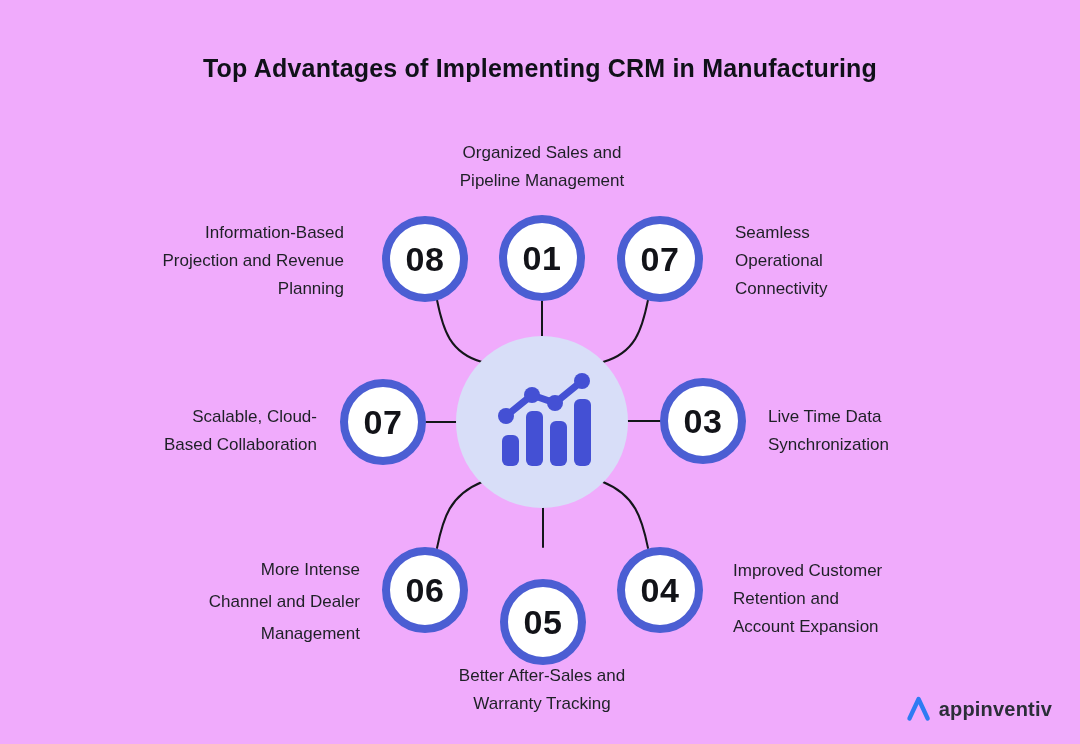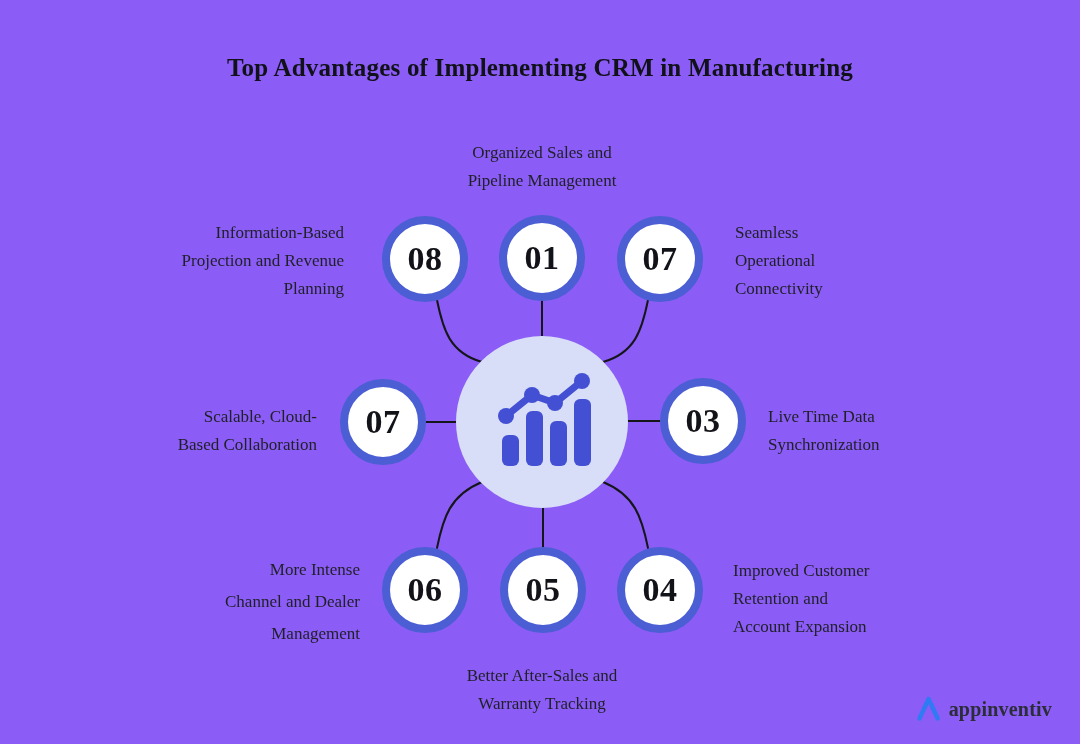--- a/index.html
+++ b/index.html
@@ -3,23 +3,22 @@
 <meta charset="utf-8">
 <style>
   html,body{margin:0;padding:0;}
   body{
     font-family:"Liberation Sans","DejaVu Sans",sans-serif;
     background:#eceef7;
   }
   .canvas{
     position:relative;
     width:1080px;height:744px;
-    background:#8b5cf6;
+    background:#f0abfc;
     overflow:hidden;
-    font-family:Liberation Serif, serif;
   }
   .title{
     position:absolute;
     left:0;right:0;top:54px;
     text-align:center;
     font-size:25px;
     font-weight:bold;
     color:#101119;
     letter-spacing:0.2px;
   }
@@ -45,21 +44,21 @@
     display:flex;align-items:center;justify-content:center;
     font-size:34px;
     font-weight:bold;
     color:#121318;
     letter-spacing:0.5px;
   }
   .pos-01{left:542px;top:258px;}
   .pos-02{left:660px;top:259px;}
   .pos-03{left:703px;top:421px;}
   .pos-04{left:660px;top:590px;}
-  .pos-05{left:543px;top:590px;}
+  .pos-05{left:543px;top:622px;}
   .pos-06{left:425px;top:590px;}
   .pos-07{left:383px;top:422px;}
   .pos-08{left:425px;top:259px;}
   .label{
     position:absolute;
     font-size:17px;
     line-height:28px;
     color:#1e2026;
     white-space:pre-line;
   }

